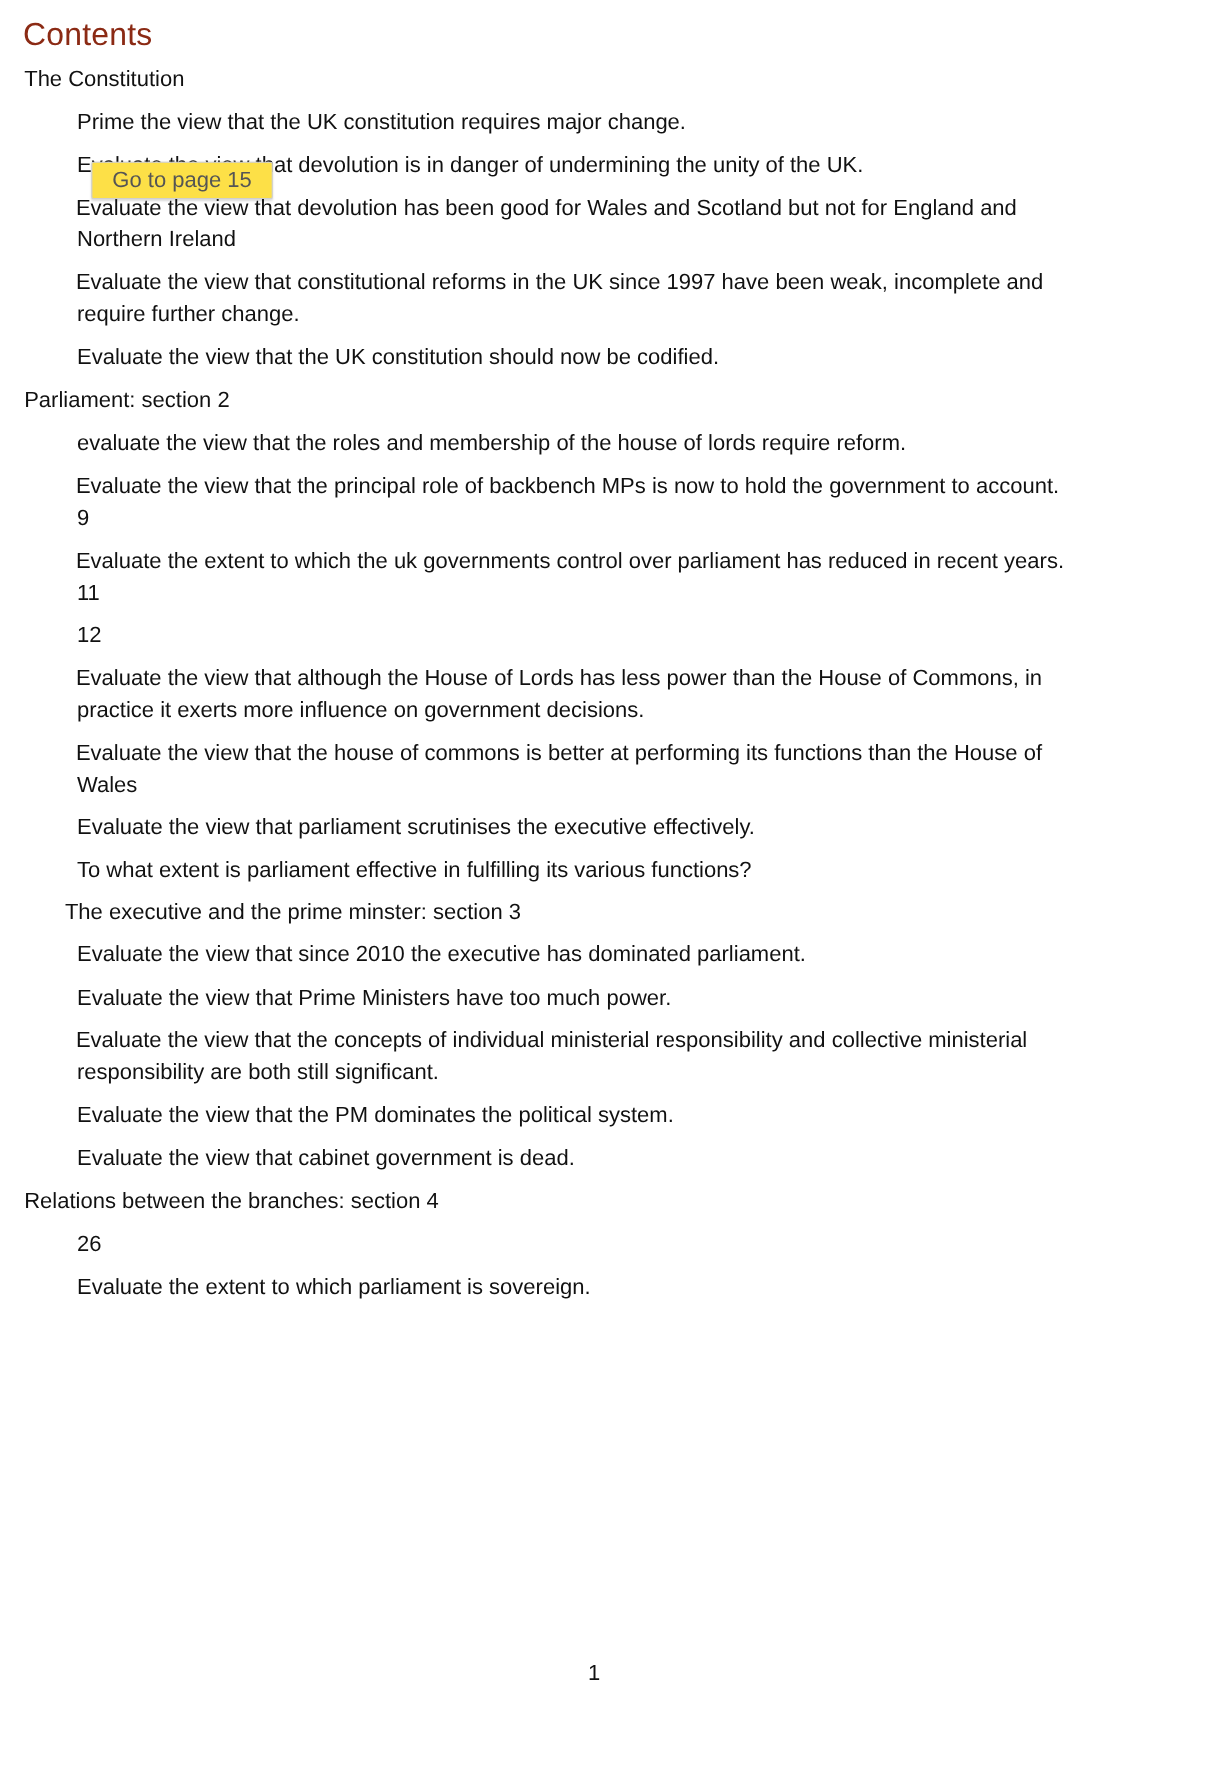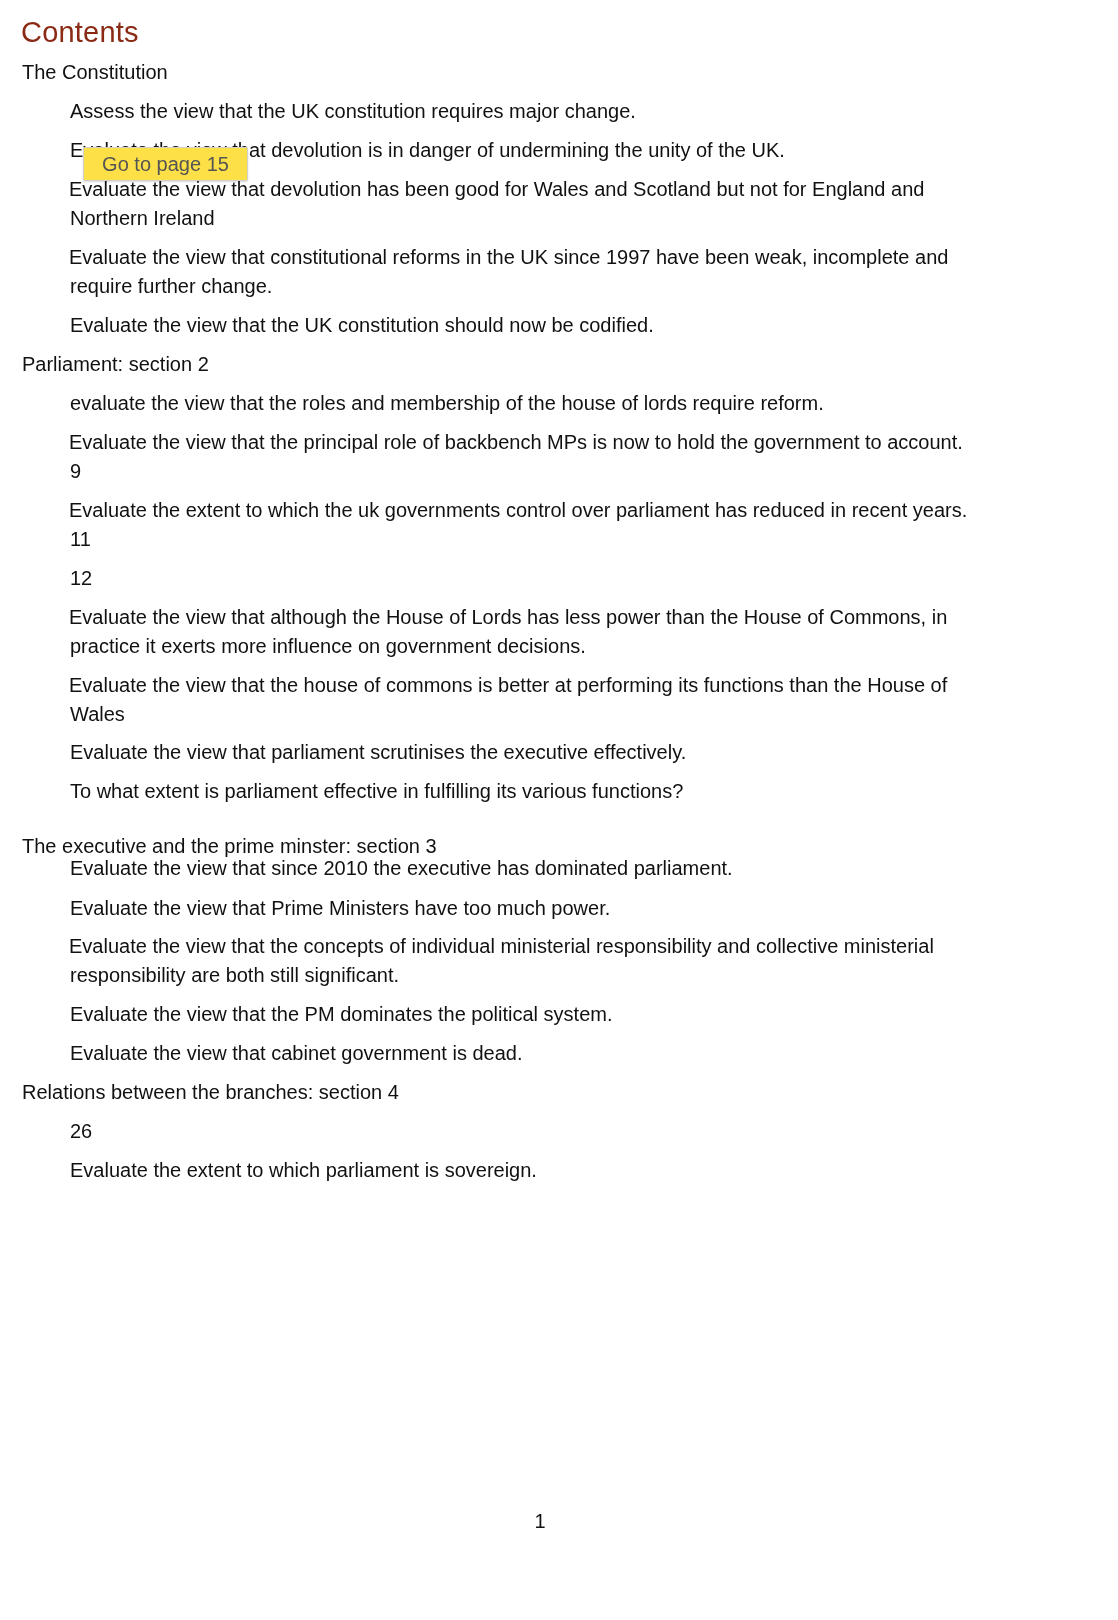--- a/index.html
+++ b/index.html
@@ -52,21 +52,21 @@
   <div class="toc" id="toc">
       <a class="entry lvl1" style="top: 0px;">
         <div class="line">
           <span class="txt">The Constitution</span>
           <span class="dots"></span>
           <span class="pg">2</span>
         </div>
       </a>
       <a class="entry lvl2" style="top: 39px;">
         <div class="line">
-          <span class="txt">Assess the view that the UK constitution requires major change. </span>
+          <span class="txt">Prime the view that the UK constitution requires major change. </span>
           <span class="dots"></span>
           <span class="pg">2</span>
         </div>
       </a>
       <a class="entry lvl2" style="top: 78px;">
         <div class="line">
           <span class="txt">Evaluate the view that devolution is in danger of undermining the unity of the UK. </span>
           <span class="dots"></span>
           <span class="pg">3</span>
         </div>
@@ -153,21 +153,21 @@
           <span class="pg">17</span>
         </div>
       </a>
       <a class="entry lvl2" style="top: 719px;">
         <div class="line">
           <span class="txt">To what extent is parliament effective in fulfilling its various functions? </span>
           <span class="dots"></span>
           <span class="pg">18</span>
         </div>
       </a>
-      <a class="entry lvl1" style="top: 774px;">
+      <a class="entry lvl1" style="top: 757px; margin-left: 37px;">
         <div class="line">
           <span class="txt">The executive and the prime minster: section 3 </span>
           <span class="dots"></span>
           <span class="pg">20</span>
         </div>
       </a>
       <a class="entry lvl2" style="top: 796px;">
         <div class="line">
           <span class="txt">Evaluate the view that since 2010 the executive has dominated parliament. </span>
           <span class="dots"></span>

